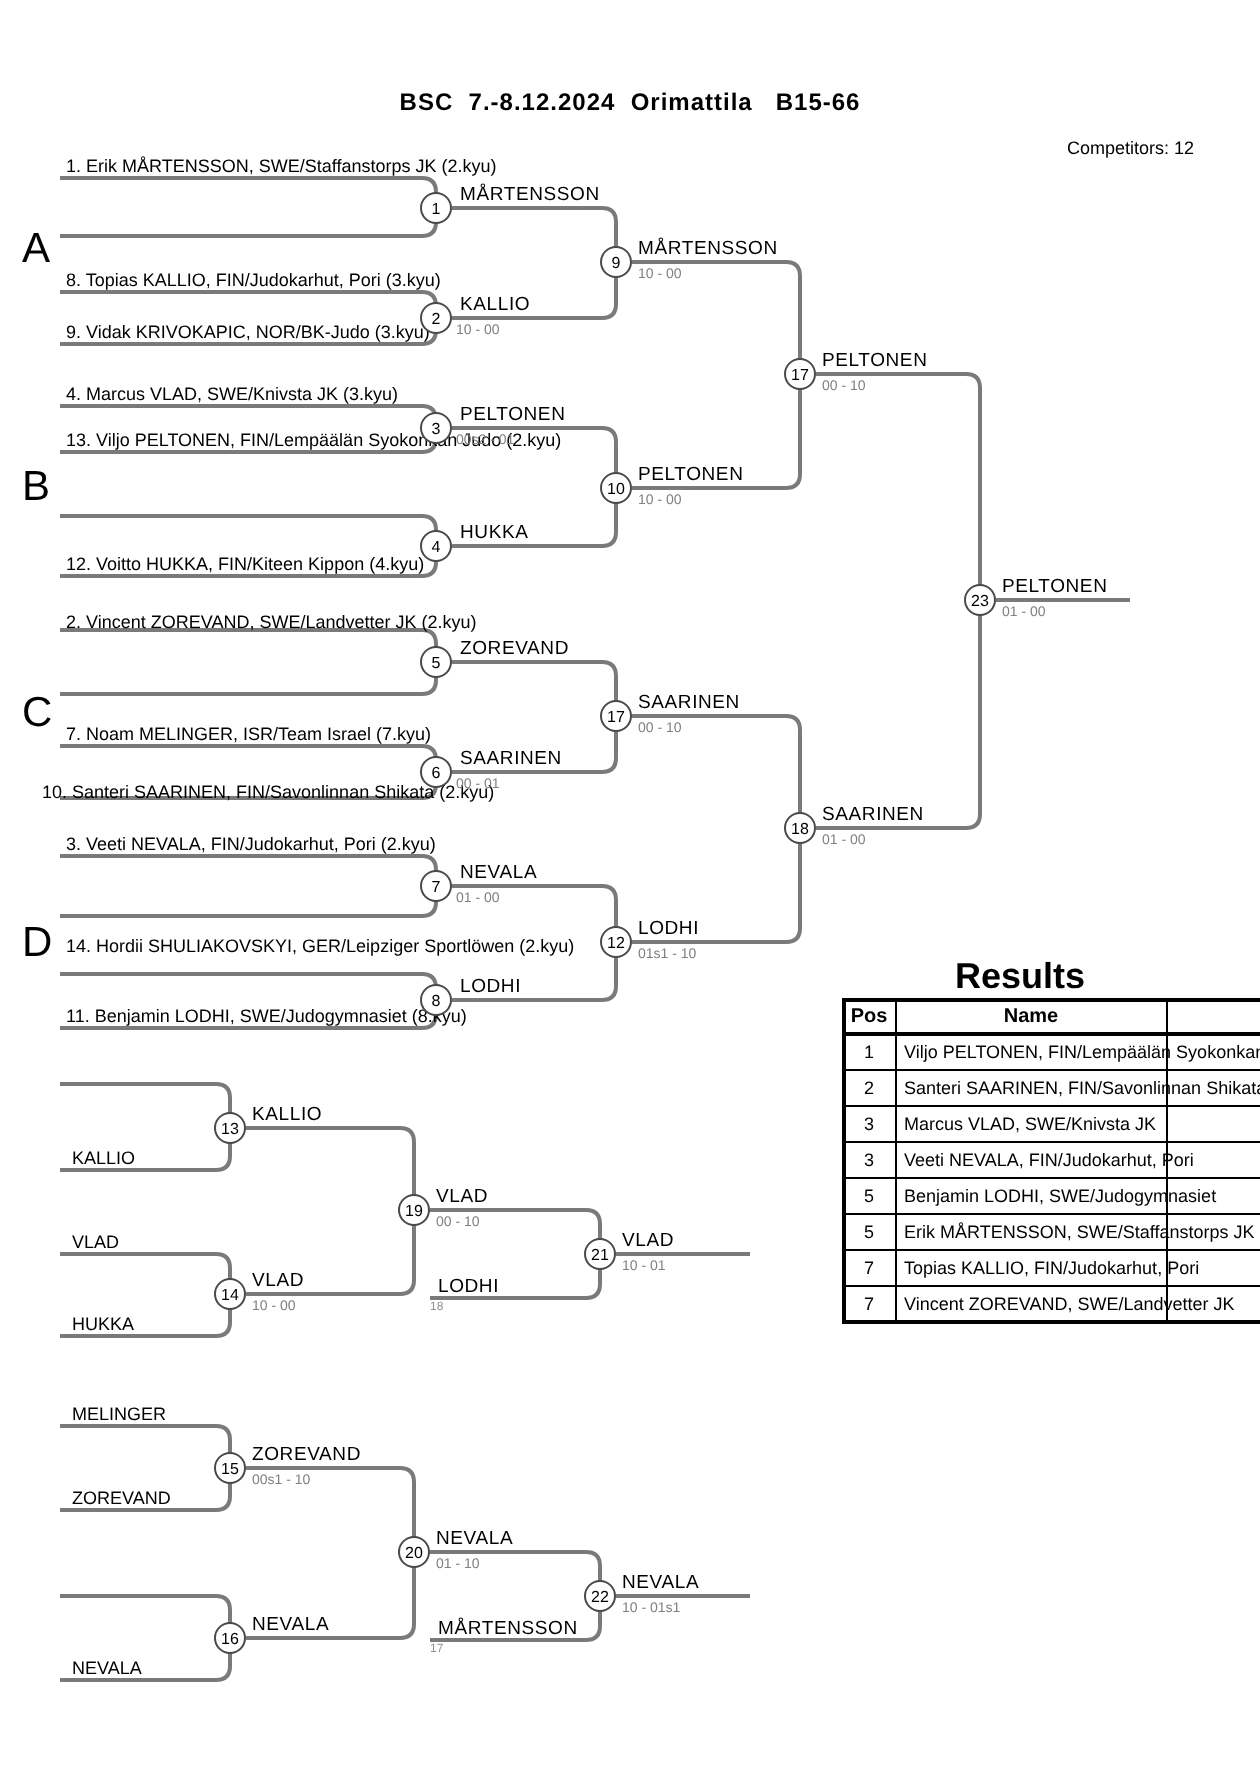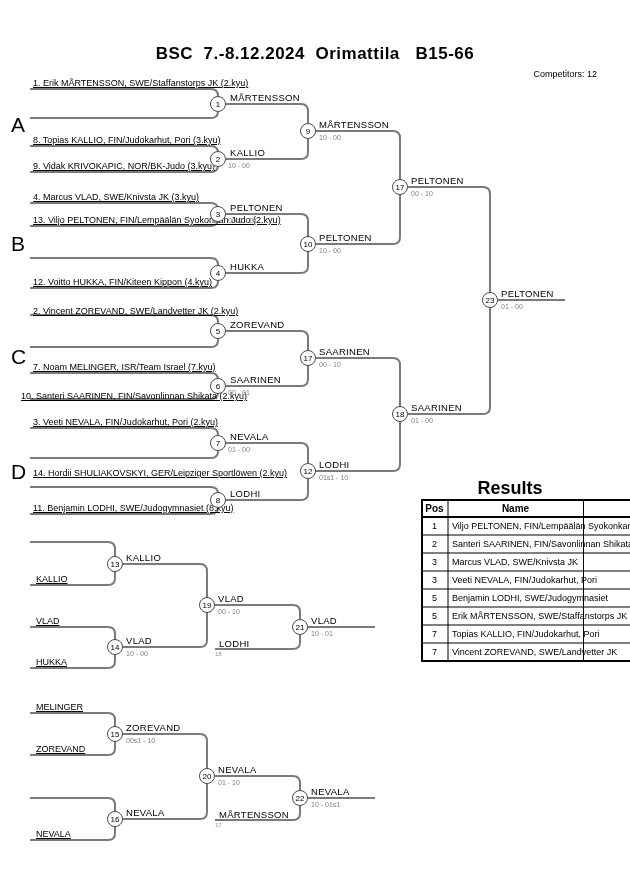--- a/index.html
+++ b/index.html
@@ -1,23 +1,23 @@
 <!DOCTYPE html>
 <html><head>
 <meta charset="utf-8">
 <style>
   html,body{margin:0;padding:0;background:#fff;}
   .page{position:relative;width:630px;height:891px;background:#fff;overflow:hidden;
         font-family:"Liberation Sans","DejaVu Sans",sans-serif;color:#000;}
   svg.lines{position:absolute;left:0;top:0;z-index:1;}
   .title{position:absolute;left:0;top:44px;width:630px;text-align:center;
-         font-size:17px;font-weight:bold;letter-spacing:.5px;white-space:pre;z-index:2;}
+         font-size:12px;font-weight:bold;letter-spacing:.5px;white-space:pre;z-index:2;}
   .comp{position:absolute;left:450px;top:69px;width:147px;text-align:right;font-size:9px;z-index:2;}
   .pool{position:absolute;left:11px;font-size:21px;line-height:24px;z-index:2;}
-  .t{position:absolute;font-size:9px;white-space:nowrap;z-index:2;text-decoration:underline;}
+  .t{position:absolute;font-size:9px;white-space:nowrap;z-index:2;}
   .w{position:absolute;font-size:9.5px;letter-spacing:.3px;white-space:nowrap;z-index:3;}
   .s{position:absolute;font-size:7px;color:#808080;white-space:nowrap;z-index:3;}
   .src{position:absolute;font-size:6px;color:#909090;z-index:3;}
   .circle{position:absolute;width:16px;height:16px;box-sizing:border-box;border:1.5px solid #4a4a4a;
           border-radius:50%;background:#fff;font-size:8px;display:flex;align-items:center;
           justify-content:center;z-index:4;}
   .rtitle{position:absolute;left:440px;top:478px;width:140px;text-align:center;
           font-size:18px;font-weight:bold;z-index:2;}
   .th-pos{position:absolute;left:421px;top:503px;width:27px;text-align:center;
           font-size:10px;font-weight:bold;z-index:2;}

